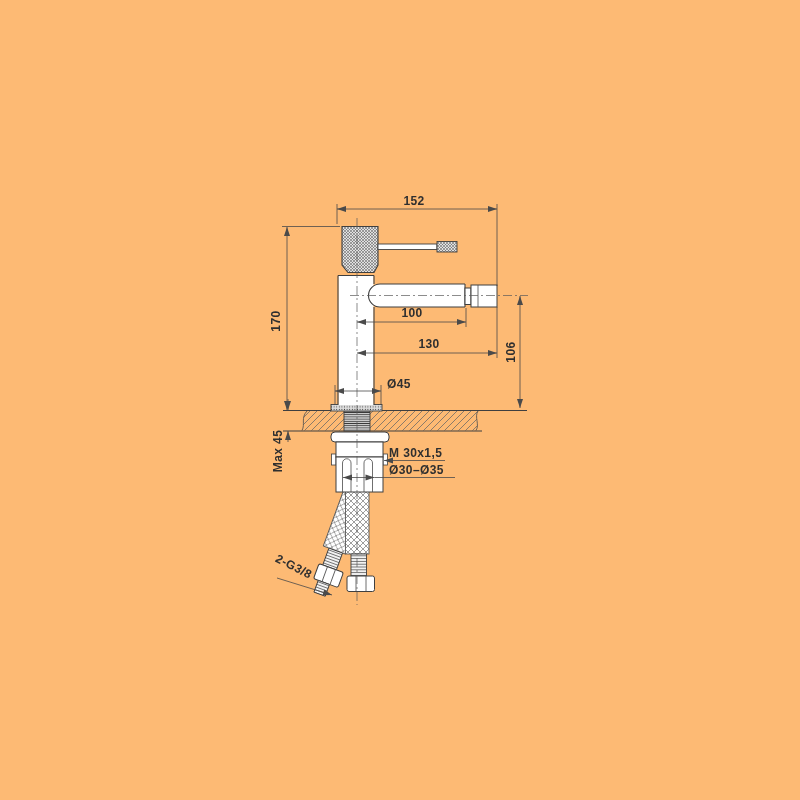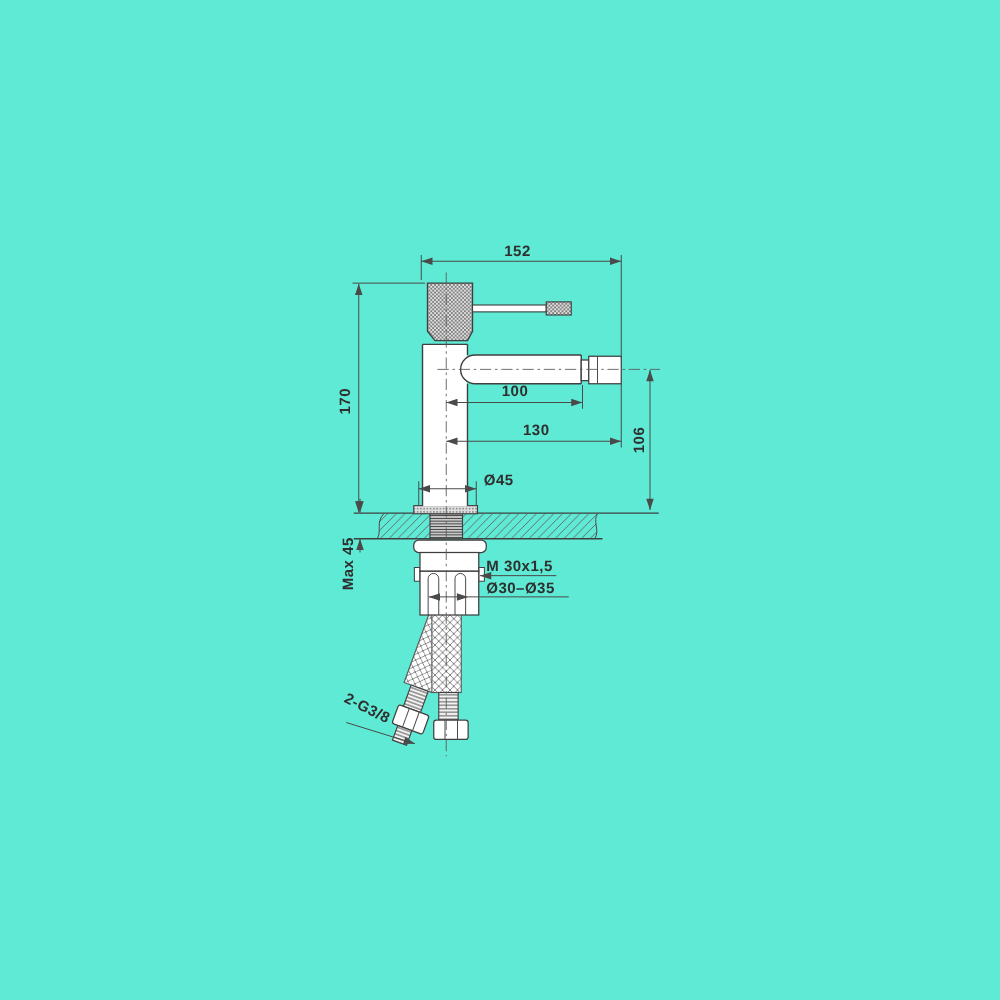--- a/index.html
+++ b/index.html
@@ -1,17 +1,17 @@
 <!DOCTYPE html>
 <html><head>
 <meta charset="utf-8">
 <style>
   html,body{margin:0;padding:0;background:#ffffff;}
   .stage{
-    position:relative;width:800px;height:800px;background:#5eead4;overflow:hidden;
+    position:relative;width:800px;height:800px;background:#fdba74;overflow:hidden;
     font-family:"Liberation Sans", sans-serif;
   }
   svg{position:absolute;left:0;top:0;}
   .dim-text{
     font-family:"Liberation Sans", sans-serif;
     font-size:12px;font-weight:700;fill:#2f2f2f;letter-spacing:.4px;
   }
   .outline{stroke:#3f3f3f;stroke-width:1.1;fill:none;}
   .thin{stroke:#4a4a4a;stroke-width:.8;fill:none;}
   .dimline{stroke:#4a4a4a;stroke-width:.8;fill:none;}

